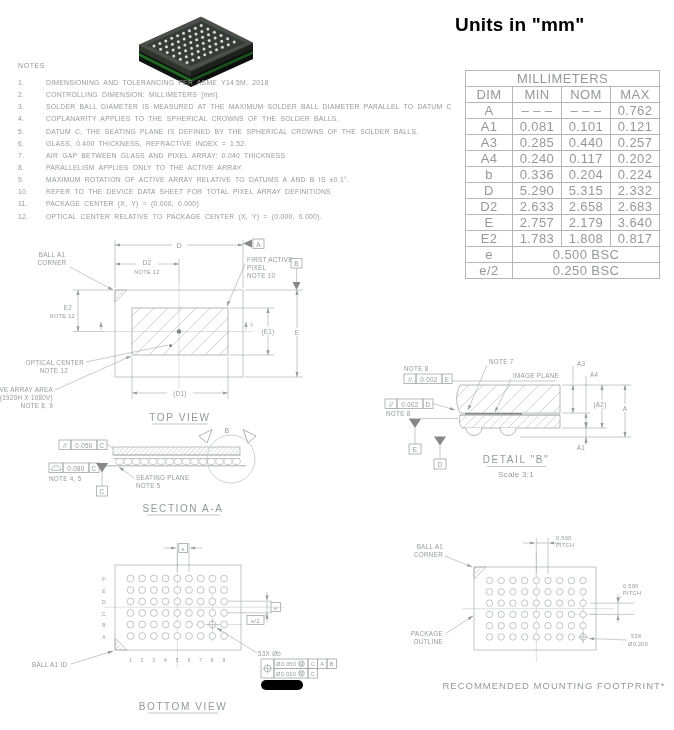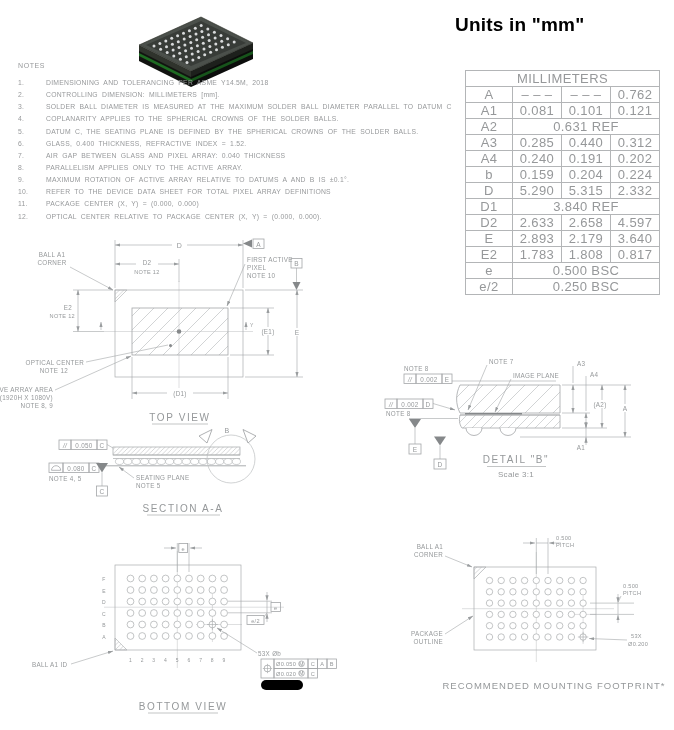--- a/index.html
+++ b/index.html
@@ -165,75 +165,73 @@
   <colgroup>
         <col style="width:47px">
         <col style="width:49px">
         <col style="width:49px">
         <col style="width:49px">
       </colgroup>
   <thead>
     <tr>
       <th colspan="4">MILLIMETERS</th>
     </tr>
+    <tr>
+      <th>DIM</th>
+      <th>MIN</th>
+      <th>NOM</th>
+      <th>MAX</th>
+    </tr>
   </thead>
   <tbody id="dim-tbody">
         <tr>
           <td>A</td>
           <td>– – –</td>
           <td>– – –</td>
           <td>0.762</td>
         </tr>
         <tr>
           <td>A1</td>
           <td>0.081</td>
           <td>0.101</td>
           <td>0.121</td>
         </tr>
         <tr>
-          <td>A2</td>
-          <td colspan="3">0.631 REF</td>
-        </tr>
-        <tr>
           <td>A3</td>
           <td>0.285</td>
           <td>0.440</td>
-          <td>0.312</td>
+          <td>0.257</td>
         </tr>
         <tr>
           <td>A4</td>
           <td>0.240</td>
-          <td>0.191</td>
+          <td>0.117</td>
           <td>0.202</td>
         </tr>
         <tr>
           <td>b</td>
-          <td>0.159</td>
+          <td>0.336</td>
           <td>0.204</td>
           <td>0.224</td>
         </tr>
         <tr>
           <td>D</td>
           <td>5.290</td>
           <td>5.315</td>
           <td>2.332</td>
         </tr>
         <tr>
-          <td>D1</td>
-          <td colspan="3">3.840 REF</td>
-        </tr>
-        <tr>
           <td>D2</td>
           <td>2.633</td>
           <td>2.658</td>
-          <td>4.597</td>
+          <td>2.683</td>
         </tr>
         <tr>
           <td>E</td>
-          <td>2.893</td>
+          <td>2.757</td>
           <td>2.179</td>
           <td>3.640</td>
         </tr>
         <tr>
           <td>E2</td>
           <td>1.783</td>
           <td>1.808</td>
           <td>0.817</td>
         </tr>
         <tr>

